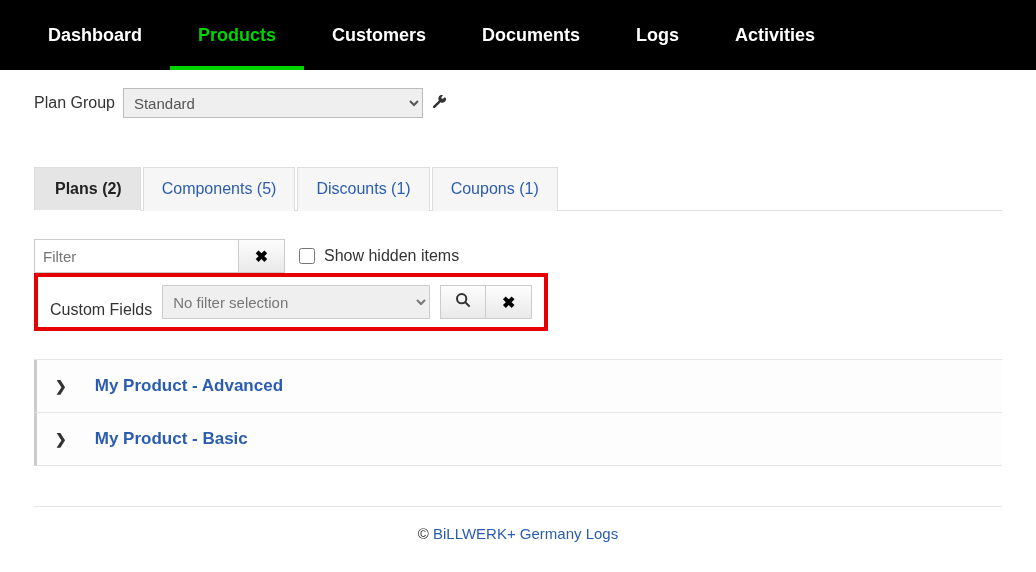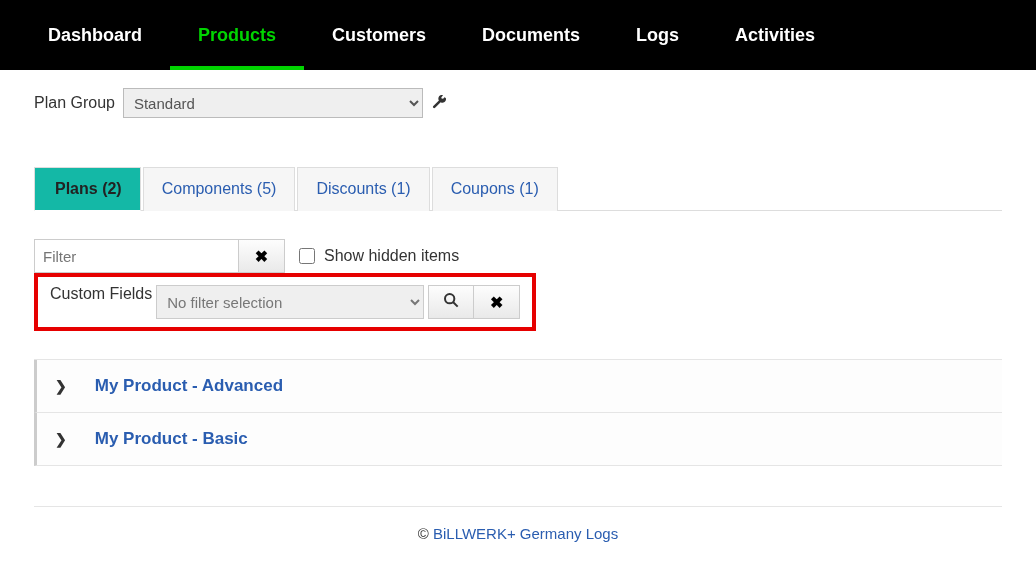--- a/index.html
+++ b/index.html
@@ -63,21 +63,21 @@
     background: #f6f6f6;
     padding: 12px 18px;
     font-size: 16px;
     color: #2a5db0;
     cursor: pointer;
     margin-right: 2px;
     position: relative;
     top: 1px;
   }
   .tab.active {
-    background: #14b8a6;
+    background: #e5e5e5;
     color: #222;
     font-weight: bold;
     border-bottom: 1px solid #fff;
     padding-left: 20px;
   }
 
   .filter-row {
     margin-top: 28px;
     display: flex;
     align-items: center;
@@ -108,22 +108,22 @@
     align-items: center;
     gap: 6px;
     margin-left: 10px;
     font-size: 16px;
   }
   .checkbox-wrap input { width: 16px; height: 16px; }
   .highlight-box {
     border: 4px solid #e60000;
     padding: 8px 12px;
     display: inline-flex;
-    align-items: flex-start;
-    gap: 4px;
+    align-items: flex-end;
+    gap: 10px;
   }
   .cf-select {
     height: 34px;
     width: 268px;
     border: 1px solid #ccc;
     font-size: 15px;
     color: #777;
     padding: 2px 6px;
   }
   .btn-group { display: flex; }

